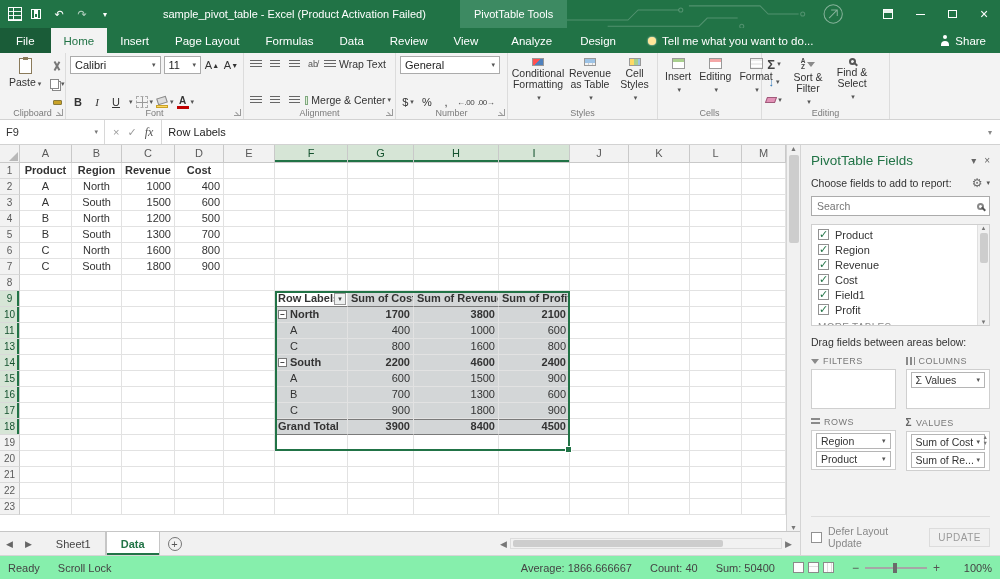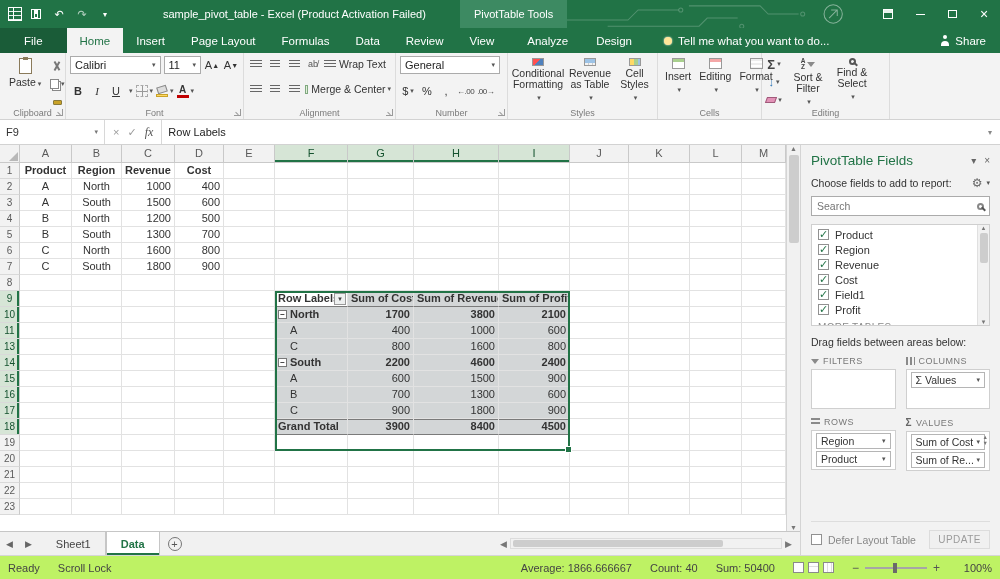--- a/index.html
+++ b/index.html
@@ -25,39 +25,39 @@
   .win-controls { display:flex; height:28px; }
   .win-btn { width:32px; height:28px; display:flex; align-items:center; justify-content:center; font-size:13px; }
   .ico-ribbonopt { width:10px; height:10px; border:1px solid #fff; background:linear-gradient(rgba(255,255,255,.9) 0 3px, transparent 3px); }
   .ico-min { width:9px; height:1px; background:#fff; display:inline-block; }
   .ico-max { width:9px; height:8px; border:1px solid #fff; display:inline-block; }
   .close-btn { font-size:14px; }
 
   
   .tabrow { height:25px; background:#217346; display:flex; align-items:stretch; flex:0 0 25px; color:#fff; }
   .rtab { display:flex; align-items:center; padding:0 13px; font-size:11.5px; white-space:nowrap; cursor:default; }
-  .rtab.file { background:#1a5c38; padding:0 24px; }
+  .rtab.file { background:#1a5c38; padding:0 16px; }
   .rtab.active { background:#f3f3f3; color:#217346; }
   .rtab.ctx { padding:0 14px; }
   .ctx-tabs { display:flex; margin-left:6px; }
   .tellme { display:flex; align-items:center; gap:6px; margin-left:18px; font-size:11.5px; white-space:nowrap; }
   .ico-bulb { width:8px; height:8px; border-radius:50%; background:#ffe699; box-shadow:0 0 2px #fff; }
   .share { margin-left:auto; display:flex; align-items:center; gap:5px; padding:0 14px; font-size:11.5px; }
   .ico-person { width:10px; height:11px; position:relative; }
   .ico-person::before { content:""; position:absolute; top:0; left:3px; width:4px; height:4px; border-radius:50%; background:#fff; }
   .ico-person::after { content:""; position:absolute; bottom:0; left:1px; width:8px; height:5px; border-radius:4px 4px 0 0; background:#fff; }
 
   
   .ribbon { height:67px; flex:0 0 67px; background:#f3f3f3; border-bottom:1px solid #d2d2d2; display:flex; overflow:hidden; }
   .rgroup { position:relative; border-right:1px solid #dcdcdc; padding:3px 4px 14px 4px; flex:0 0 auto; }
   .rg-label { position:absolute; bottom:1px; left:0; right:0; text-align:center; font-size:9px; color:#7a7a7a; white-space:nowrap; }
   .launcher { position:absolute; right:2px; bottom:3px; width:7px; height:7px; border-right:1px solid #9a9a9a; border-bottom:1px solid #9a9a9a; }
   .launcher::after { content:""; position:absolute; right:1px; bottom:1px; width:4px; height:1px; background:#9a9a9a; transform:rotate(45deg); }
   .dd { font-size:7px; color:#555; margin-left:2px; }
-  .rrow { display:flex; align-items:center; gap:3px; margin-bottom:9px; }
+  .rrow { display:flex; align-items:center; gap:3px; margin-bottom:20px; }
   .combo { background:#fff; border:1px solid #ababab; height:18px; display:flex; align-items:center; padding:0 4px; font-size:11px; color:#222; white-space:nowrap; }
   .combo .dd { margin-left:auto; padding-left:4px; }
   .sbtn { display:inline-flex; align-items:center; justify-content:center; min-width:16px; height:16px; font-size:11px; color:#333; cursor:default; }
   .bigbtn { display:flex; flex-direction:column; align-items:center; justify-content:flex-start; text-align:center; font-size:10.5px; line-height:11px; color:#333; padding:2px 3px; gap:2px; }
   .bigbtn .lbl { white-space:normal; }
 
   
   .clip { display:flex; gap:3px; }
   .paste-btn { display:flex; flex-direction:column; align-items:center; font-size:10.5px; padding:2px 5px; }
   .ico-paste { width:13px; height:16px; border:1px solid #8a7a5a; background:#fff; position:relative; margin-bottom:2px; }
@@ -193,21 +193,21 @@
   .chip-a { font-size:7px; color:#555; }
   .values-spin { position:absolute; right:1px; top:2px; display:flex; flex-direction:column; font-size:5.5px; color:#777; line-height:6px; }
   .ico-cols8 { width:9px; height:8px; background:repeating-linear-gradient(90deg,#8a8a8a 0 2px,transparent 2px 4px); }
   .ico-rows8 { width:9px; height:8px; background:repeating-linear-gradient(#8a8a8a 0 2px,transparent 2px 4px); }
   .sigma-sm { font-size:10px; color:#666; font-weight:bold; }
   .pane-footer { margin-top:auto; display:flex; align-items:center; gap:6px; padding-top:8px; border-top:1px solid #ddd; }
   .defer-lbl { font-size:10.5px; color:#888; }
   .update-btn { margin-left:auto; font-size:10px; color:#9a9a9a; background:#f0f0f0; border:1px solid #dcdcdc; padding:3px 8px; letter-spacing:.5px; font-family:inherit; }
 
   
-  .statusbar { height:24px; flex:0 0 24px; background:#bef264; border-top:1px solid #d6d6d6; display:flex; align-items:center; font-size:11px; color:#444; padding:0 8px; gap:18px; }
+  .statusbar { height:24px; flex:0 0 24px; background:#86efac; border-top:1px solid #d6d6d6; display:flex; align-items:center; font-size:11px; color:#444; padding:0 8px; gap:18px; }
   .statusbar .grow { flex:1; }
   .viewicons { display:flex; gap:4px; align-items:center; }
   .vi { width:11px; height:11px; border:1px solid #8a8a8a; background:#fdfdfd; }
   .vi.b2 { background:linear-gradient(#fdfdfd 0 3px,#ddd 3px 4px,#fdfdfd 4px); }
   .vi.b3 { background:repeating-linear-gradient(90deg,#fdfdfd 0 3px,#ddd 3px 4px); }
   .zoomctl { display:flex; align-items:center; gap:6px; color:#555; }
   .ztrack { width:62px; height:2px; background:#a6a6a6; position:relative; }
   .zthumb { position:absolute; left:28px; top:-4px; width:4px; height:10px; background:#6a6a6a; }
   .zsign { font-size:12px; }
   .zoom-pct { width:34px; text-align:right; }
@@ -1010,21 +1010,21 @@
               </div>
               <div class="chip">
                 <span class="chip-t">Sum of Re...</span>
                 <span class="chip-a">▾</span>
               </div>
             </div>
         </div>
       </div>
       <div class="pane-footer">
         <span class="cb"></span>
-        <span class="defer-lbl">Defer Layout Table</span>
+        <span class="defer-lbl">Defer Layout Update</span>
         <button class="update-btn">UPDATE</button>
       </div>
     </div>
   </div>
 
   <div class="statusbar">
     <span>Ready</span>
     <span>Scroll Lock</span>
     <span class="grow"></span>
     <span>Average: 1866.666667</span>

